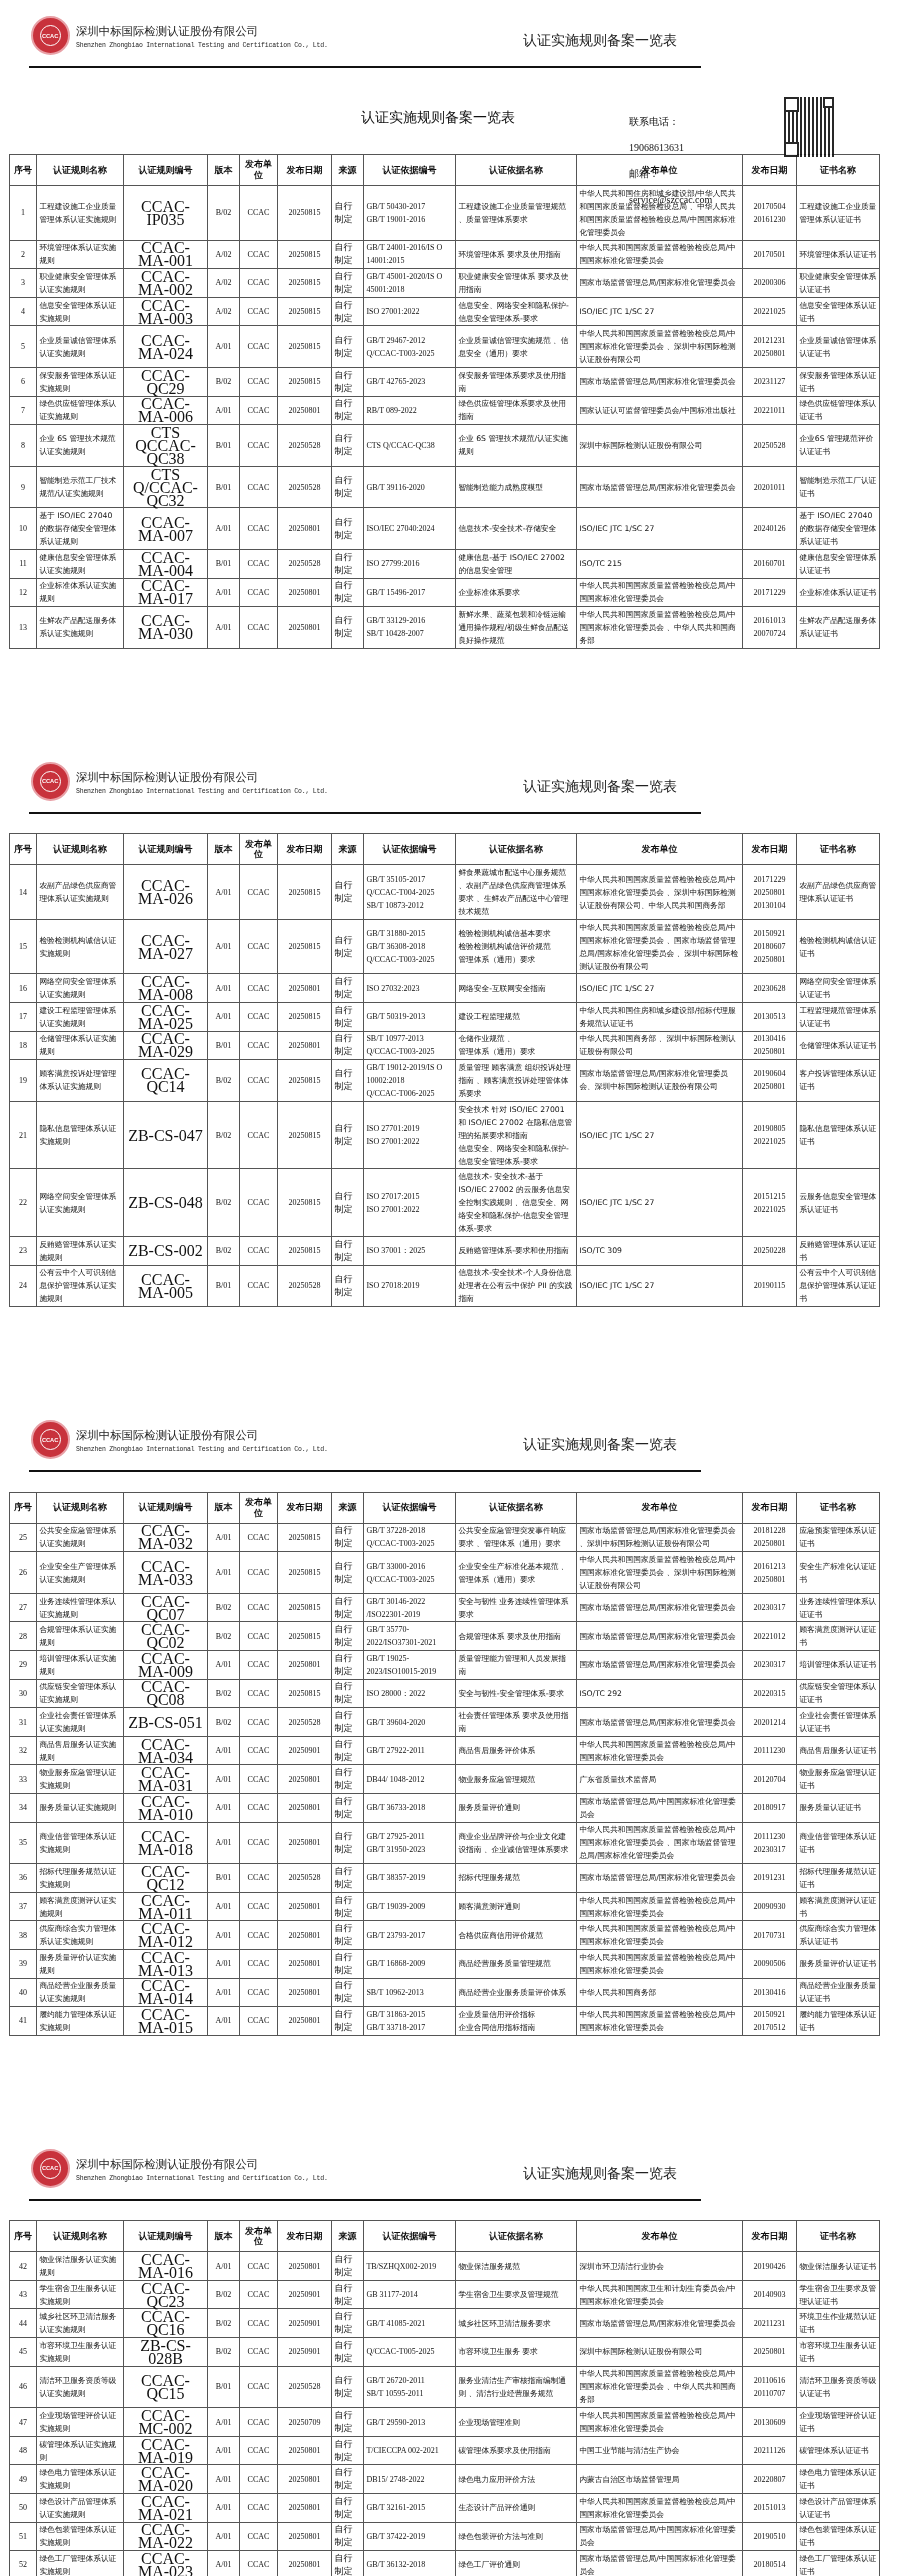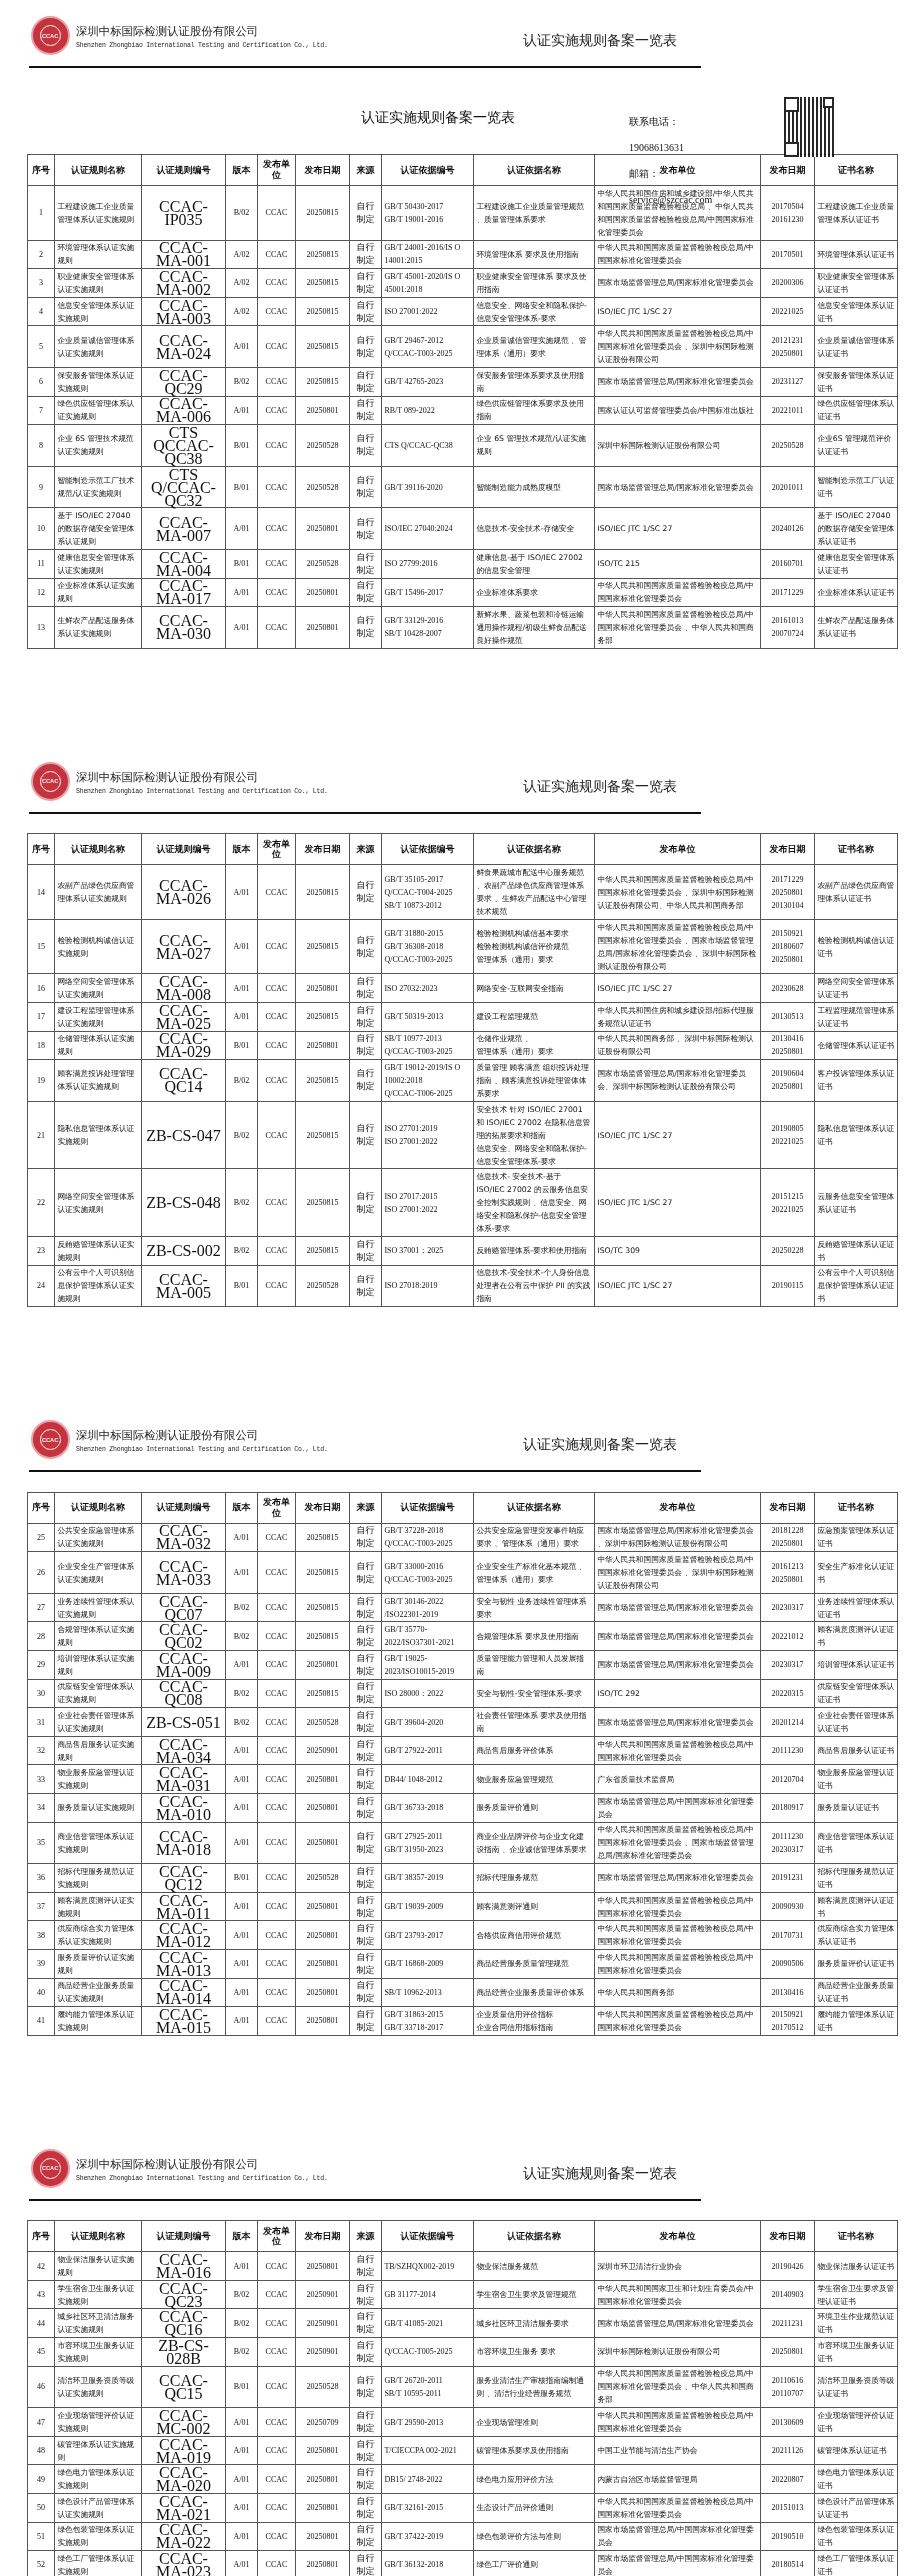--- a/index.html
+++ b/index.html
@@ -14,27 +14,27 @@
   .doc-top { position: relative; height: 86px; }
   .doc-title { position: absolute; left: 361px; top: 41px; font-size: 14px; font-family: "DejaVu Sans", sans-serif; }
   .contact { position: absolute; left: 629px; top: 41px; font-size: 10px; line-height: 26px; }
   .qr { position: absolute; left: 784px; top: 29px; width: 50px; height: 60px; background:
       repeating-linear-gradient(90deg, #111 0 2.4px, #fff 2.4px 4px, #111 4px 5.7px, #fff 5.7px 8px),
       #fff; opacity: 0.9; }
   .qr::before, .qr::after { content:""; position:absolute; width:11.4px; height:11.4px; border:2.4px solid #111; background:#fff; }
   .qr::before { left:0; top:0; }
   .qr::after { left:0; bottom:0; }
   .qr .qr3 { position:absolute; right:0; top:0; width:11.4px; height:11.4px; border:2.4px solid #111; background:#fff; }
-  table { border-collapse: collapse; margin-left: 27px; width: 871px; table-layout: fixed; border-radius: 24px; }
+  table { border-collapse: collapse; margin-left: 9px; width: 871px; table-layout: fixed; border-radius: 24px; }
   th, td { border: 0.8px solid #555; font-size: 8px; line-height: 13px; padding: 0.8px 2.4px; vertical-align: middle; }
   th { font-family: "DejaVu Sans", sans-serif; font-weight: bold; font-size: 9px; height: 31px; text-align: center; line-height: 10.6px; }
   td.c { text-align: center; }
   td.cn { font-family: "DejaVu Sans", sans-serif; font-size: 7.7px; line-height: 13px; }
   td.code { font-size: 16px; text-align: center; }
-  td.src { font-family: Liberation Serif, serif; font-size: 9px; line-height: 13px; text-align: center; }
+  td.src { font-family: Liberation Serif, serif; font-size: 9px; line-height: 13px; text-align: left; }
   .ml { white-space: pre-line; }
   .page-gap { height: 97px; }
 </style>
 </head>
 <body>
 
 <div id="doc">
     <div class="page">
   <div class="page-header">
     <div class="logo">
@@ -147,21 +147,21 @@
           <tr>
             <td class="c">5</td>
             <td class="cn">企业质量诚信管理体系认证实施规则</td>
             <td class="code">CCAC-MA-024</td>
             <td class="c">A/01</td>
             <td class="c">CCAC</td>
             <td class="c">20250815</td>
             <td class="src">自行制定</td>
             <td class="ml">GB/T 29467-2012
 Q/CCAC-T003-2025</td>
-            <td class="cn ml">企业质量诚信管理实施规范 、管理体系（通用）要求</td>
+            <td class="cn ml">企业质量诚信管理实施规范 、信息安全（通用）要求</td>
             <td class="cn">中华人民共和国国家质量监督检验检疫总局/中国国家标准化管理委员会 、深圳中标国际检测认证股份有限公司</td>
             <td class="c ml">20121231
 20250801</td>
             <td class="cn">企业质量诚信管理体系认证证书</td>
           </tr>
           <tr>
             <td class="c">6</td>
             <td class="cn">保安服务管理体系认证实施规则</td>
             <td class="code">CCAC-QC29</td>
             <td class="c">B/02</td>

